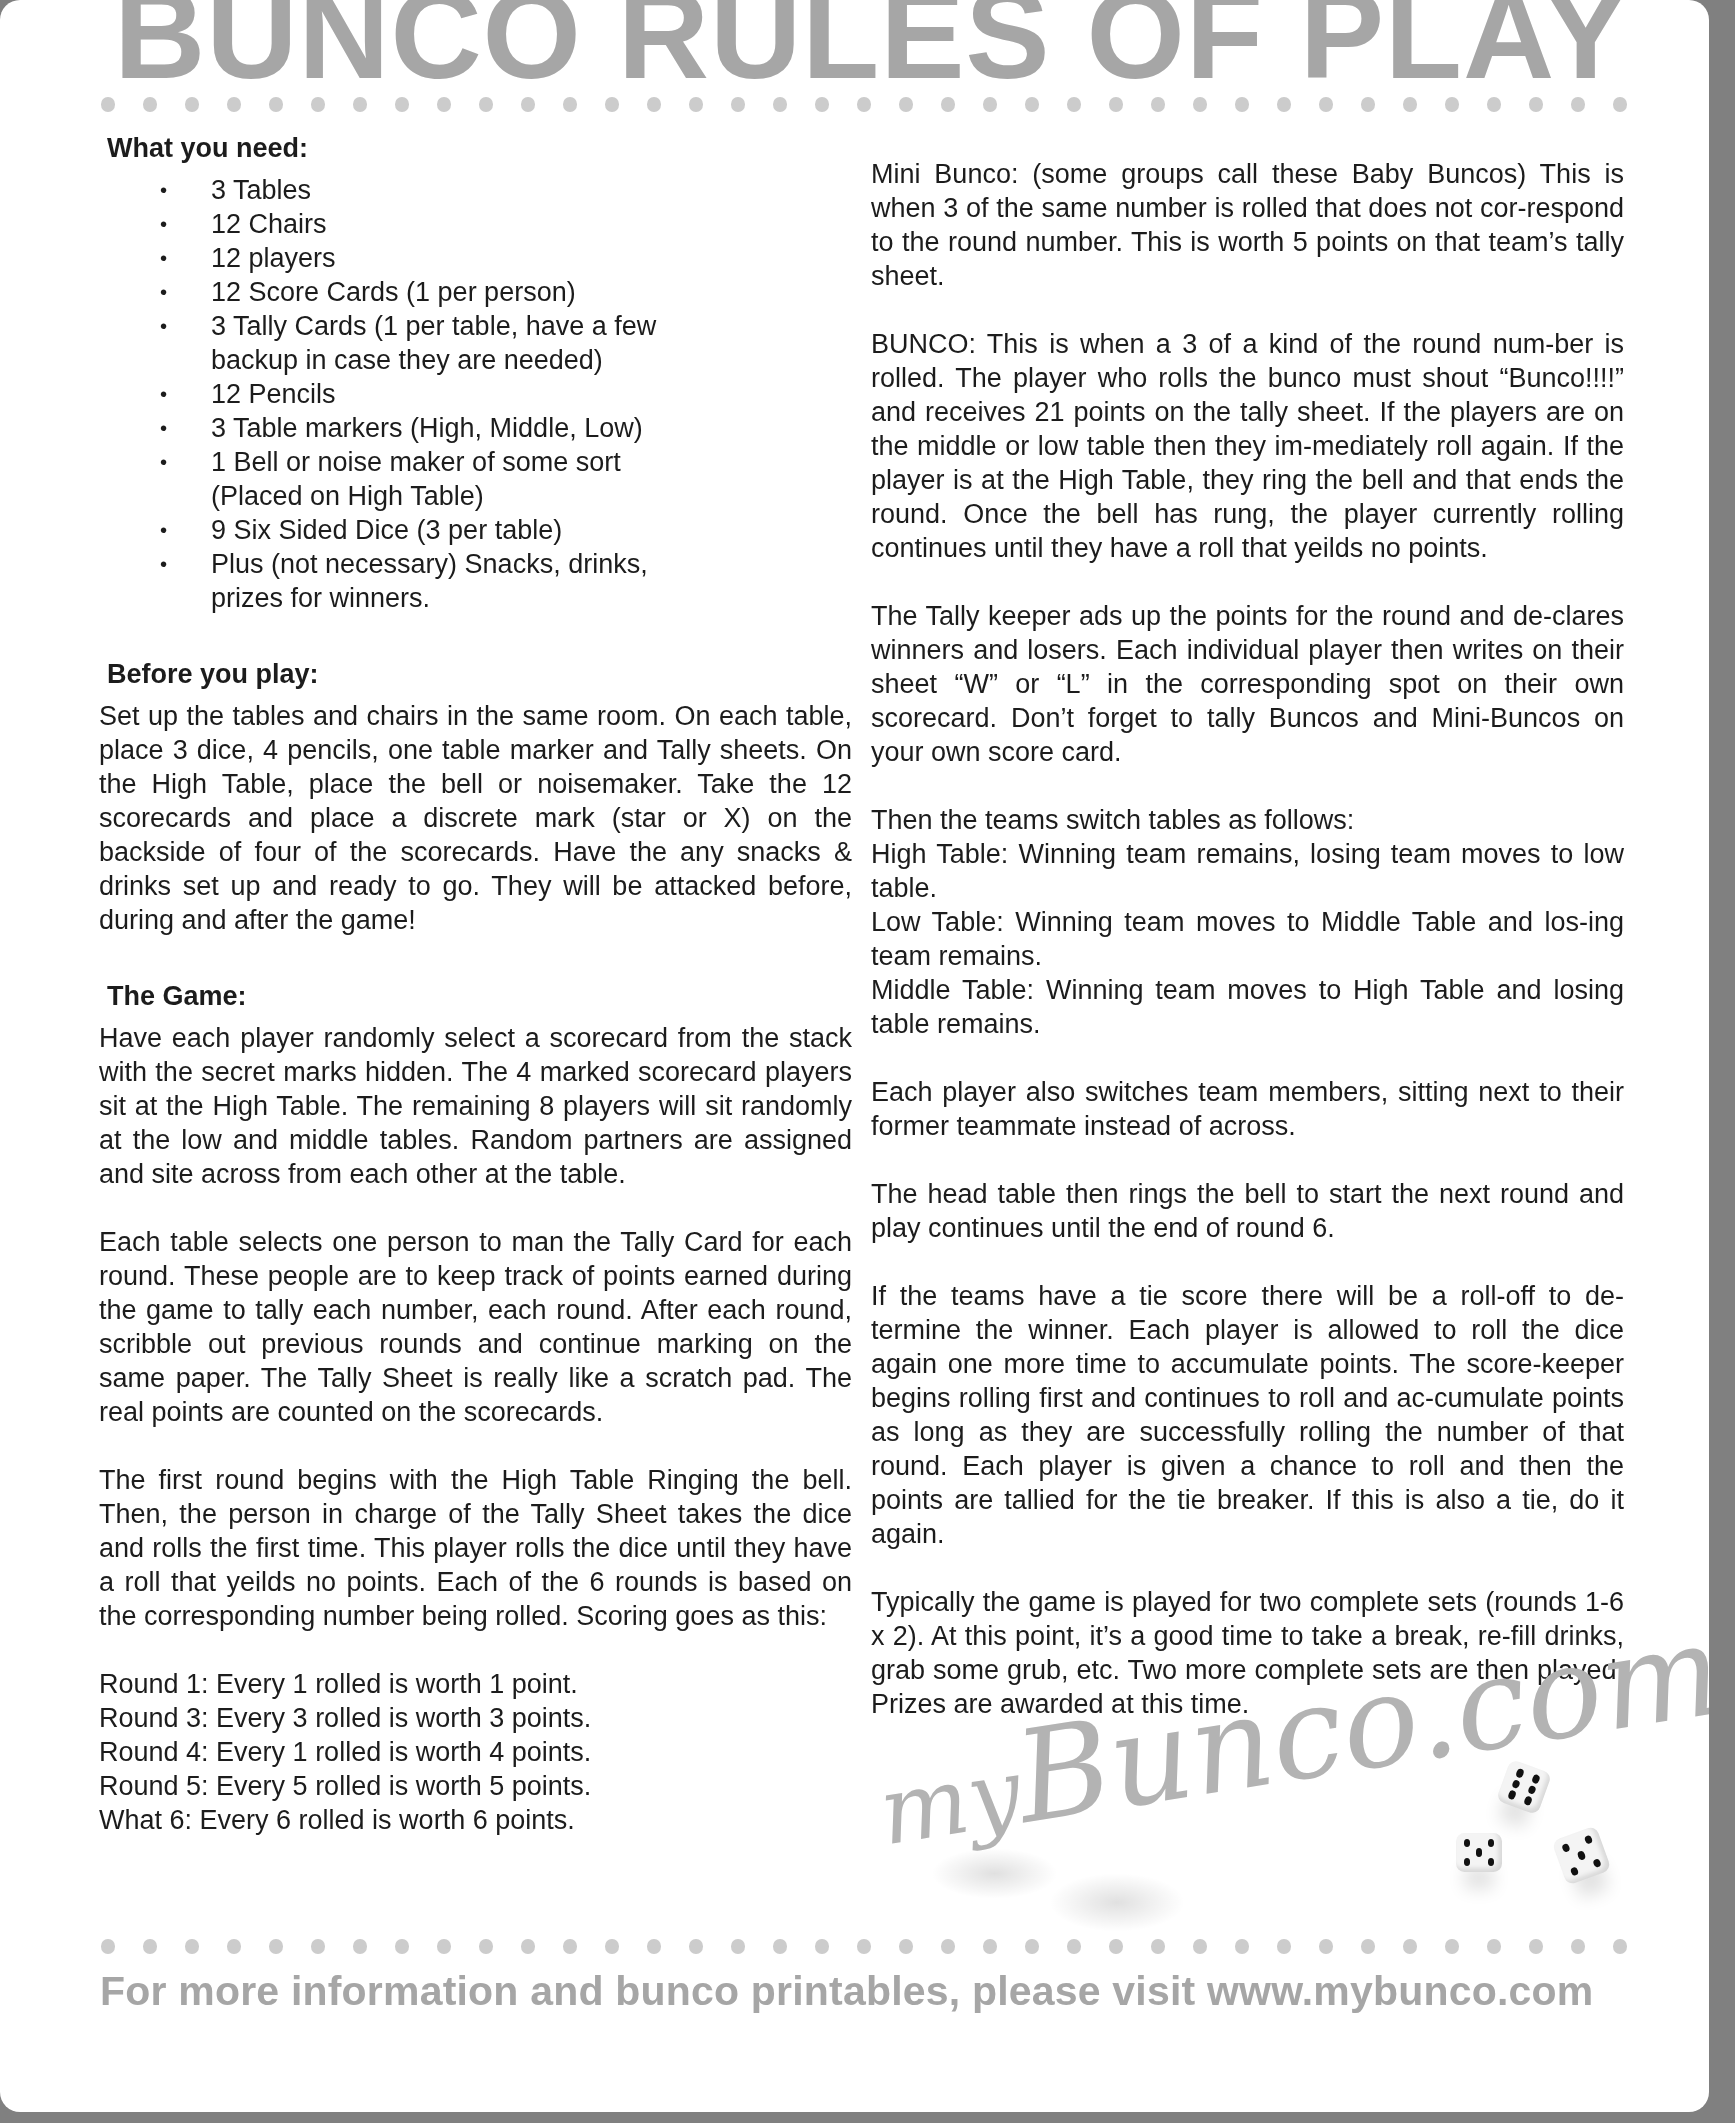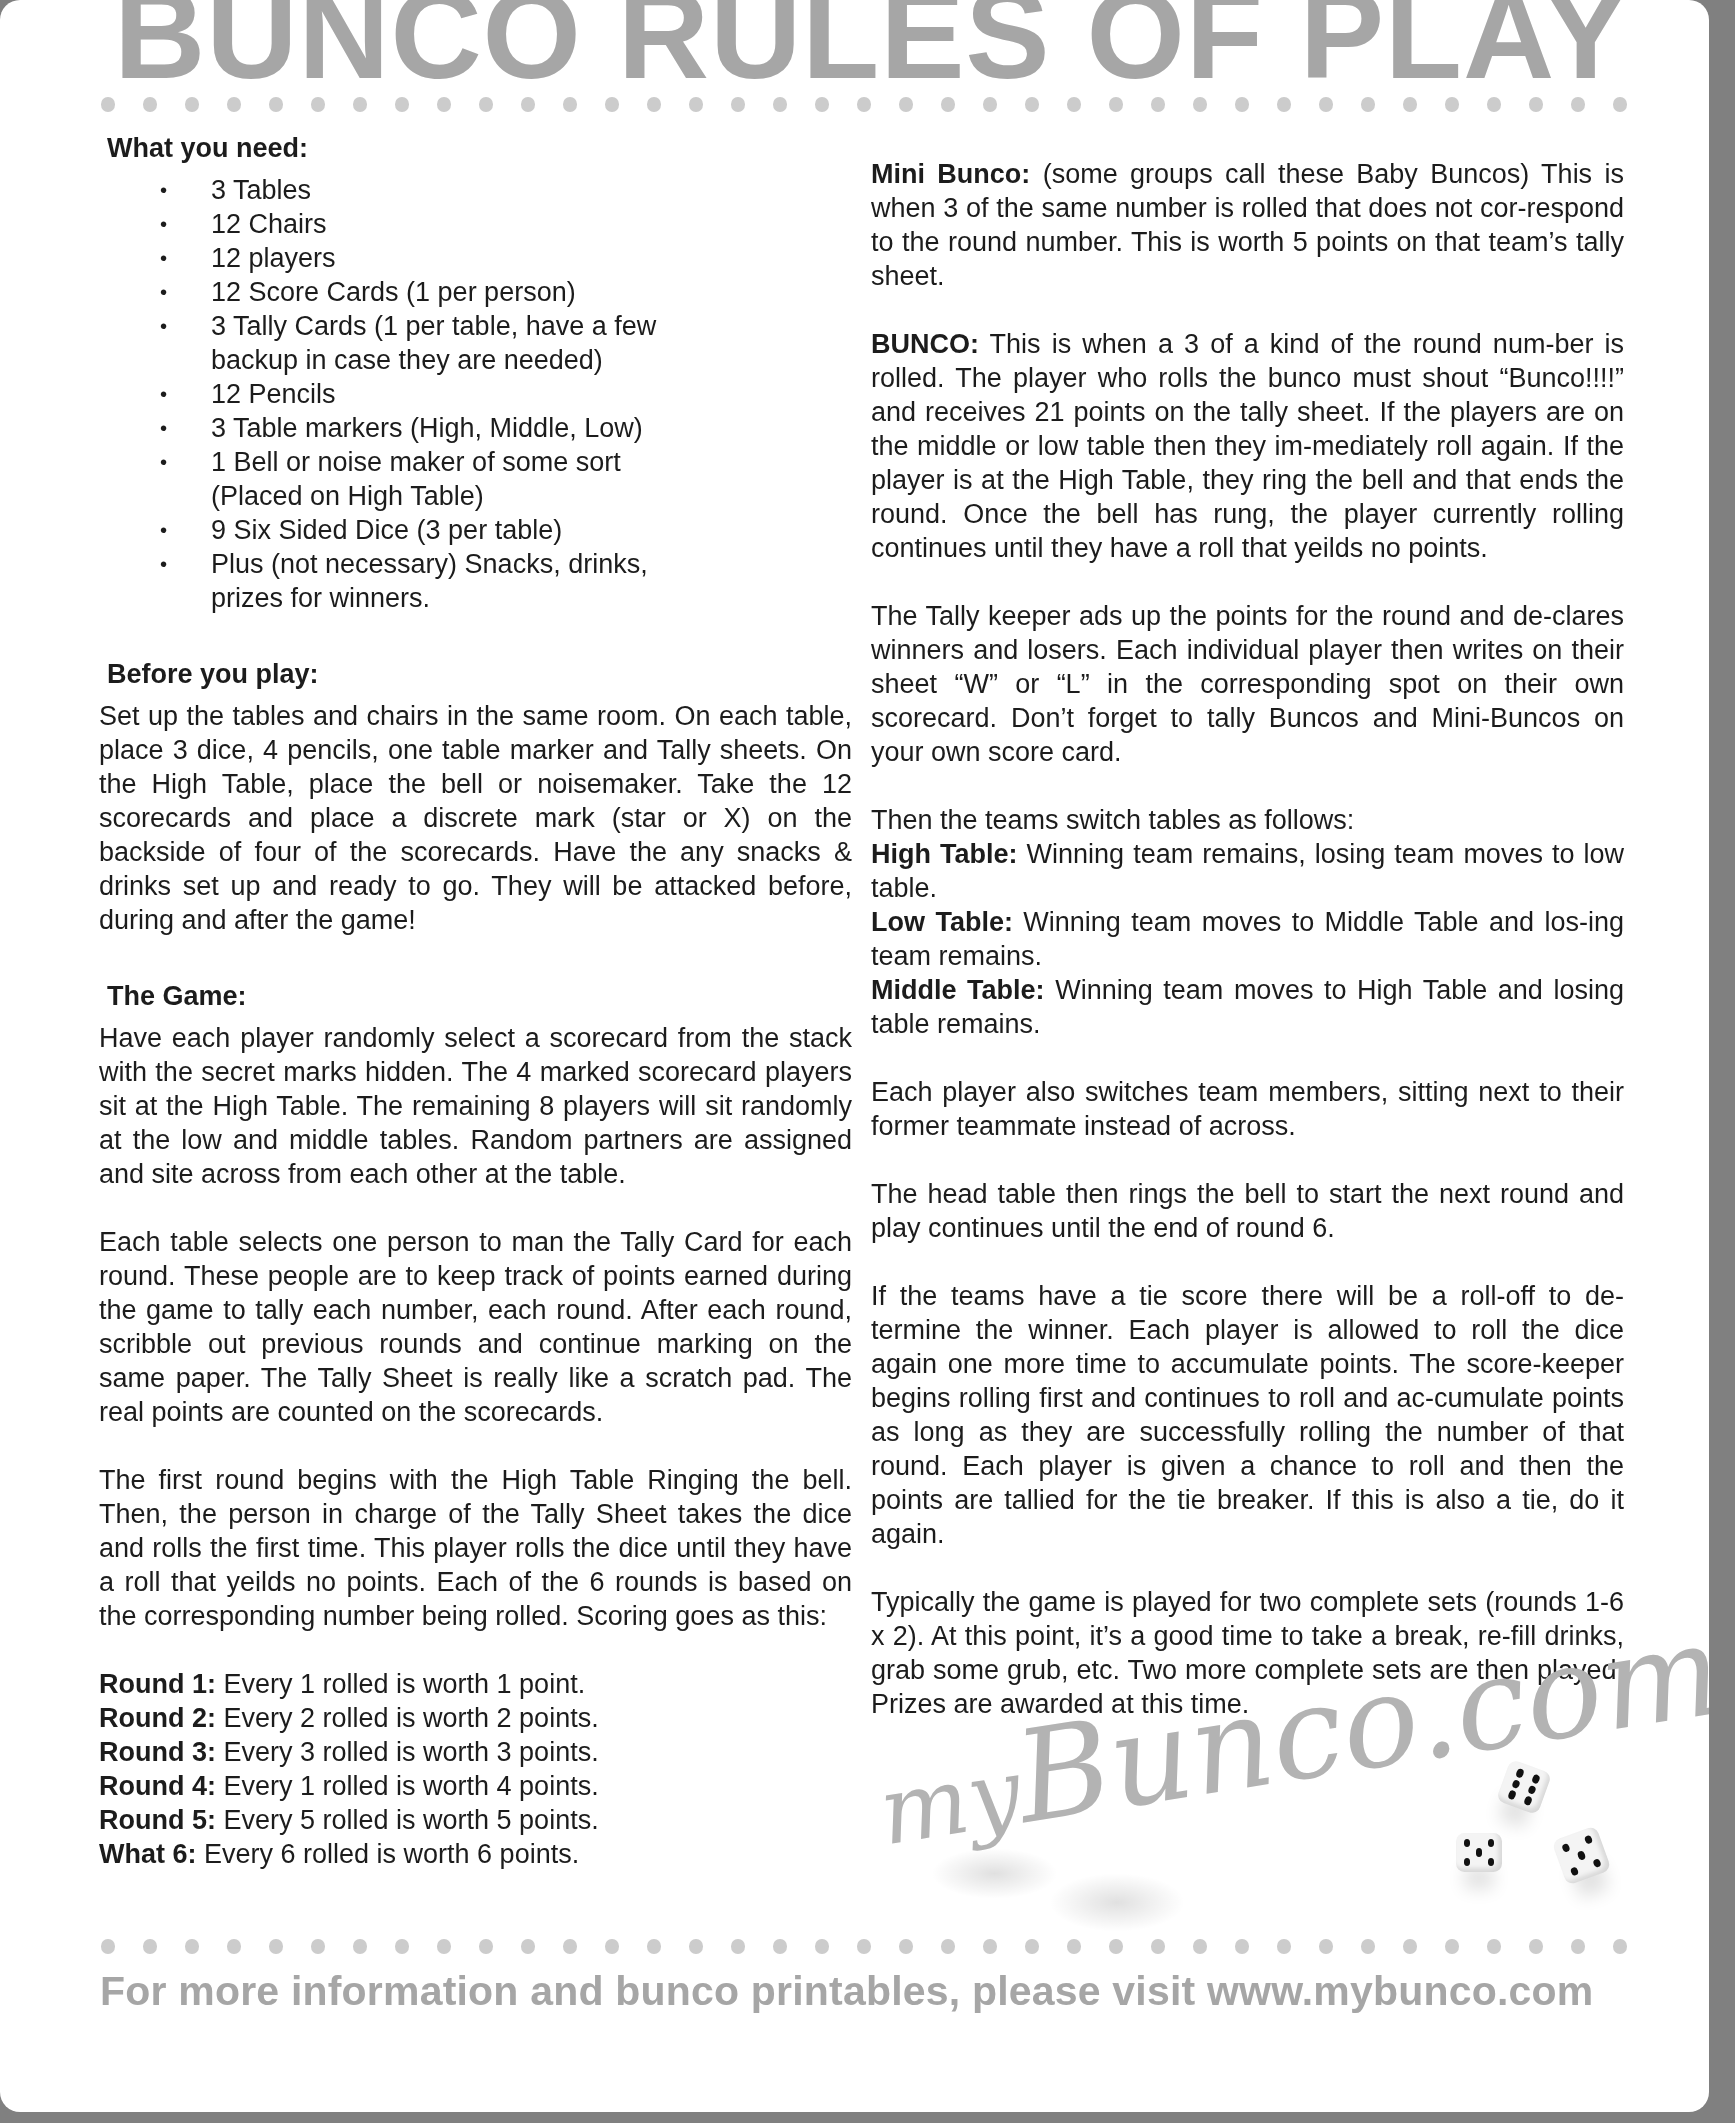--- a/index.html
+++ b/index.html
@@ -36,21 +36,21 @@
       font-family: "Liberation Sans", sans-serif;
     }
     .col.left { left: 99px; width: 753px; }
     .col.right { left: 871px; width: 753px; top: 157px; }
     .h { font-weight: bold; margin: 8px; font-size: 27px; line-height: 34px; }
     .p { margin: 0; text-align: justify; text-align-last: left; }
     .gap { height: 34px; }
     .bl { list-style: none; margin: 0; padding: 0; }
     .bl li { position: relative; padding-left: 112px; width: 483px; }
     .bl li .bullet { position: absolute; left: 61px; top: 0; font-size: 20.3px; }
-    b { font-weight: bold; }
+    b { font-weight: normal; }
 
     .logo {
       position: absolute; left: 863px; top: 1746px; width: 780px; height: 186px;
     }
     .logo .script {
       position: absolute; left: 17px; top: 8.5px;
       font-family: "DejaVu Serif", serif; font-style: italic;
       color: #b3b3b3; font-size: 93px; line-height: 93px;
       transform: rotate(-9deg); transform-origin: left center; white-space: nowrap;
     }
@@ -138,21 +138,20 @@
     <p class="h">The Game:</p>
     <p class="p">Have each player randomly select a scorecard from the stack with the secret marks hidden. The 4 marked scorecard players sit at the High Table. The remaining 8 players will sit randomly at the low and middle tables. Random partners are assigned and site across from each other at the table.</p>
     <div class="gap"></div>
     <p class="p">Each table selects one person to man the Tally Card for each round. These people are to keep track of points earned during the game to tally each number, each round. After each round, scribble out previous rounds and continue marking on the same paper. The Tally Sheet is really like a scratch pad. The real points are counted on the scorecards.</p>
     <div class="gap"></div>
     <p class="p">The first round begins with the High Table Ringing the bell. Then, the person in charge of the Tally Sheet takes the dice and rolls the first time. This player rolls the dice until they have a roll that yeilds no points. Each of the 6 rounds is based on the corresponding number being rolled. Scoring goes as this:</p>
     <div class="gap"></div>
 
     <div>
       <p class="p"><b>Round 1:</b><span> Every 1 rolled is worth 1 point.</span></p>
-      <p class="p"><b>Round 2:</b><span> Every 2 rolled is worth 2 points.</span></p>
       <p class="p"><b>Round 3:</b><span> Every 3 rolled is worth 3 points.</span></p>
       <p class="p"><b>Round 4:</b><span> Every 1 rolled is worth 4 points.</span></p>
       <p class="p"><b>Round 5:</b><span> Every 5 rolled is worth 5 points.</span></p>
       <p class="p"><b>What 6:</b><span> Every 6 rolled is worth 6 points.</span></p>
     </div>
   </div>
 
   <div class="col right">
     <p class="p"><b>Mini Bunco:</b><span> (some groups call these Baby Buncos) This is when 3 of the same number is rolled that does not cor-respond to the round number. This is worth 5 points on that team’s tally sheet.</span></p>
     <div class="gap"></div>

